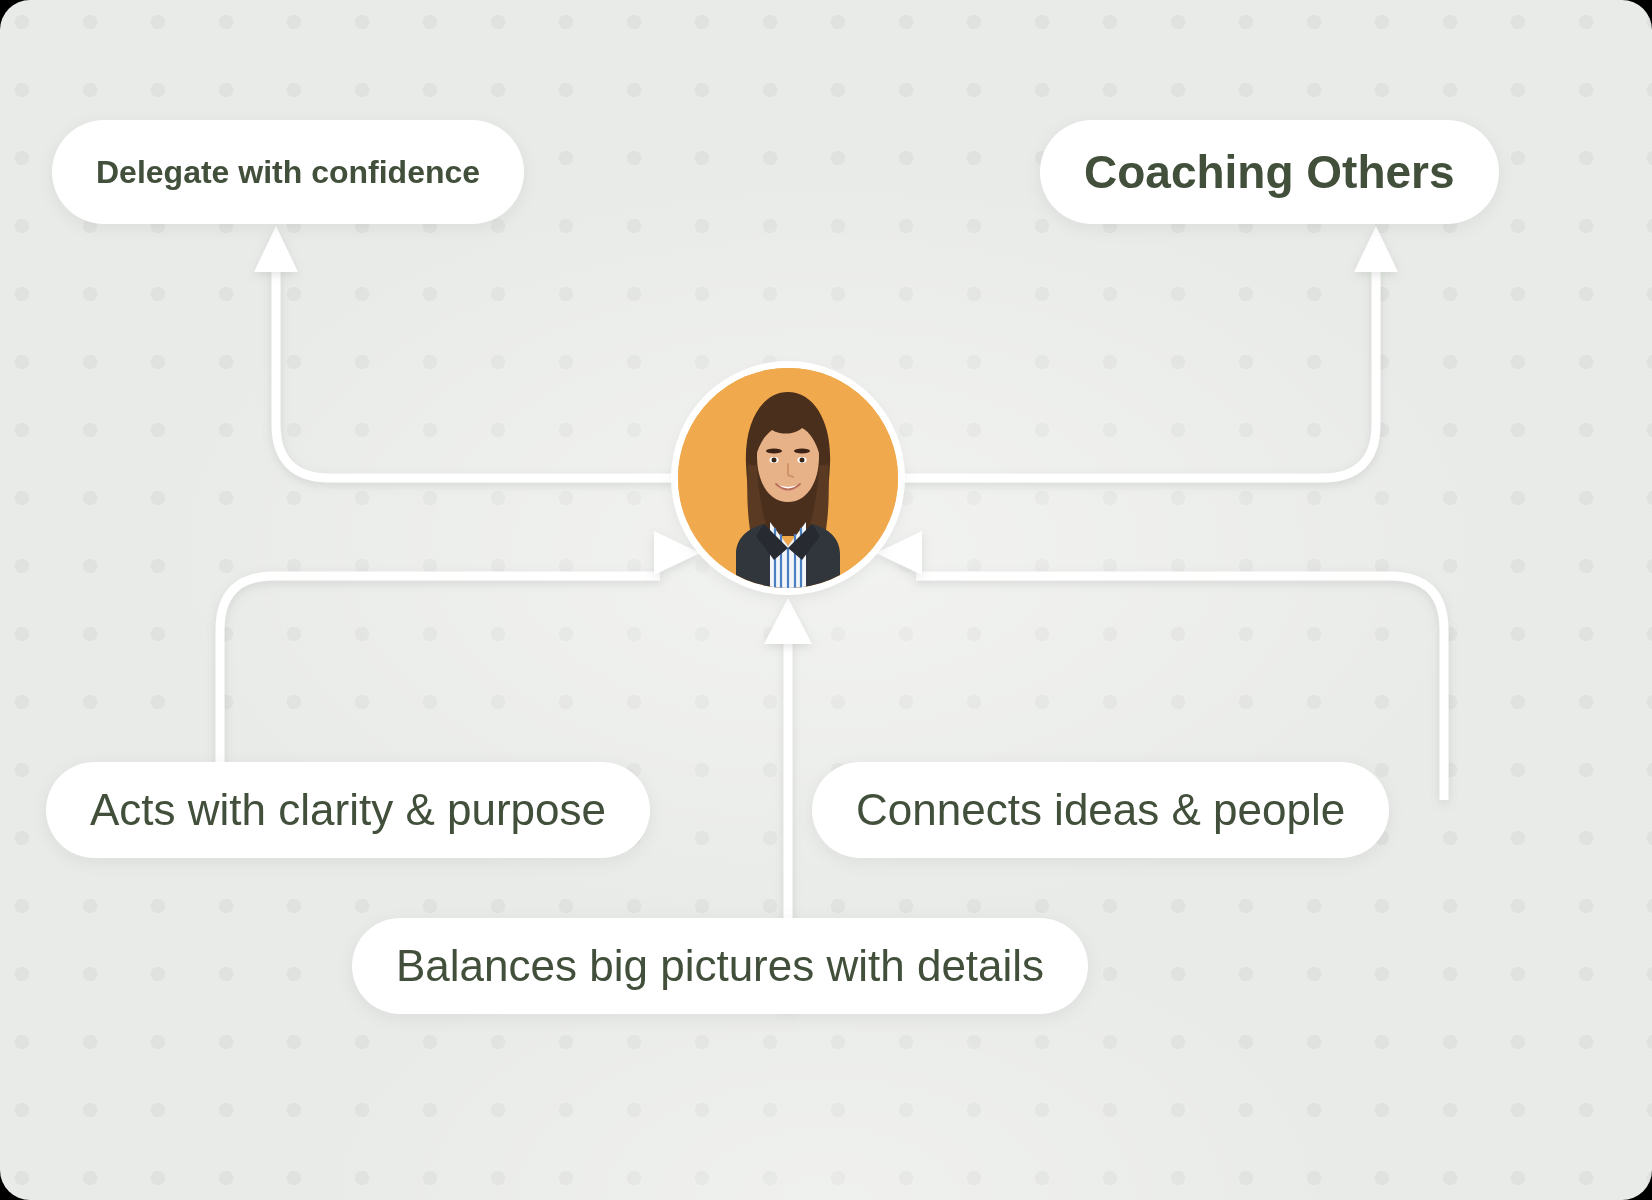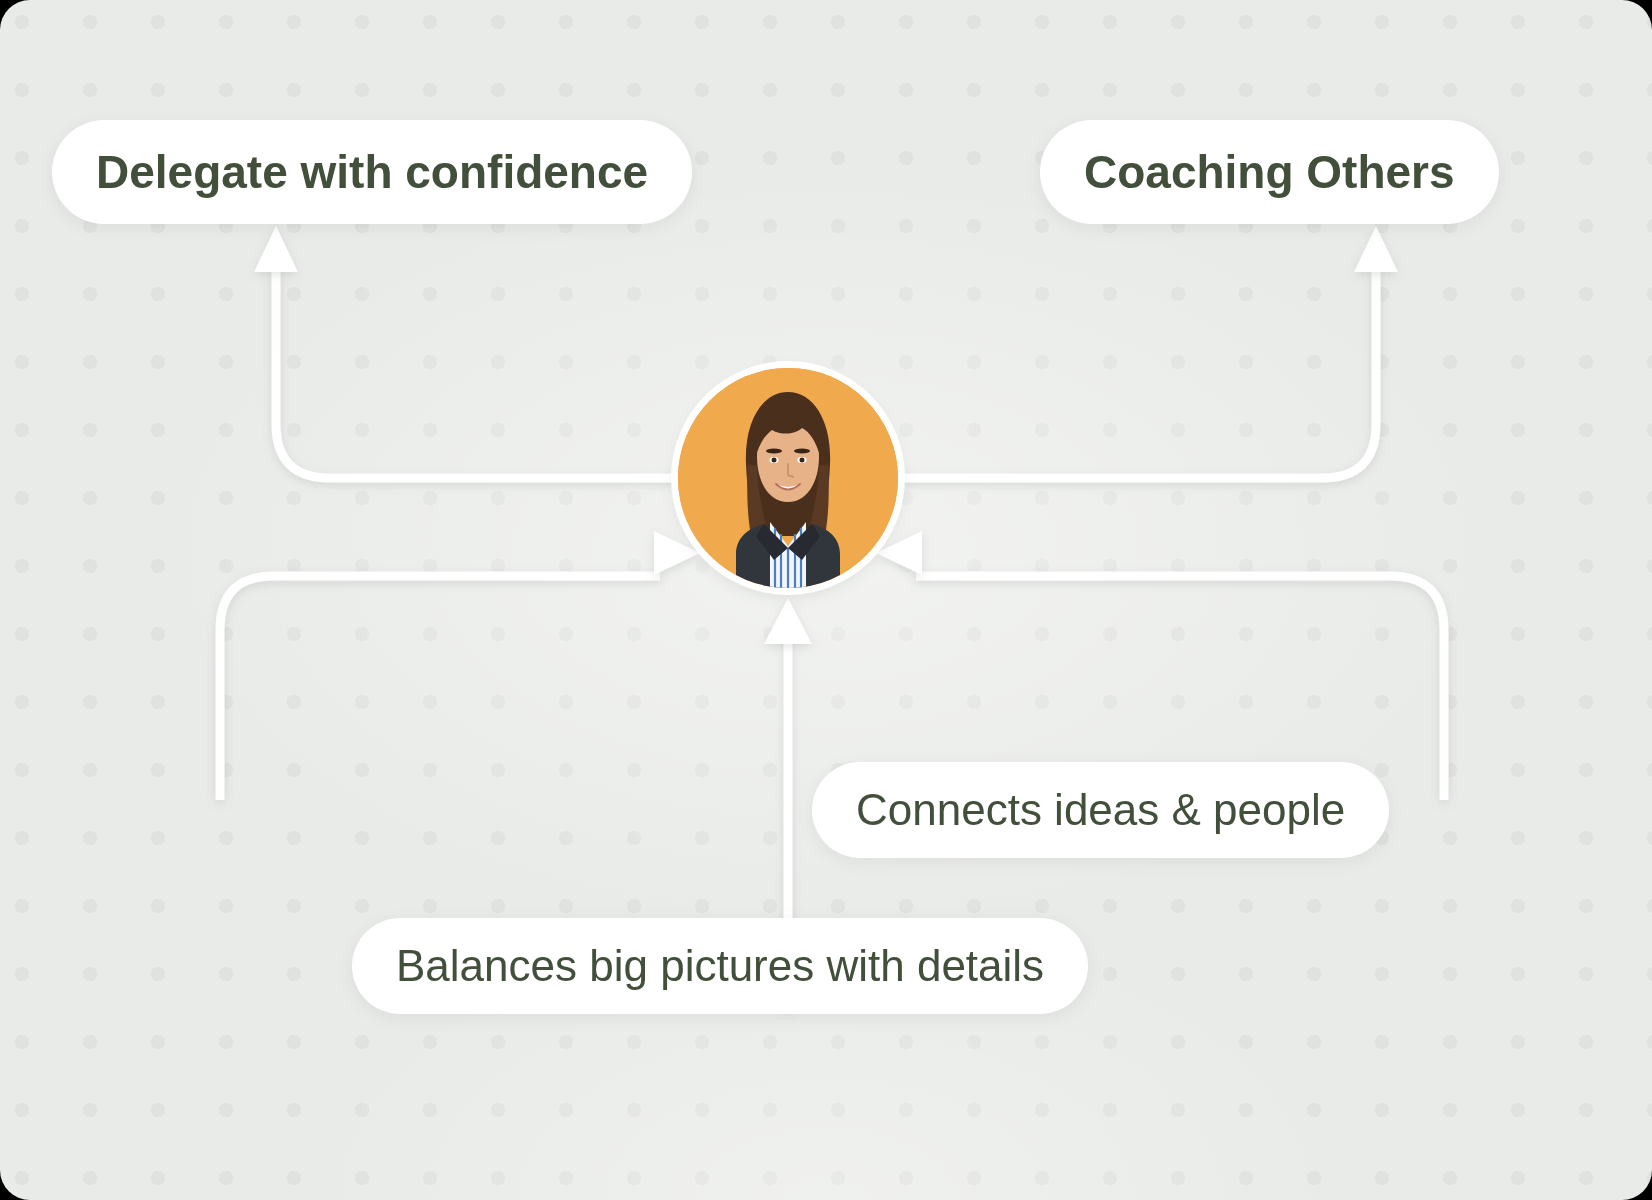--- a/index.html
+++ b/index.html
@@ -73,21 +73,21 @@
     white-space: nowrap;
     box-shadow: 0 4px 16px rgba(100,110,100,0.10);
   }
   .pill.bold {
     font-weight: 700;
   }
   .pill.reg {
     font-weight: 400;
   }
 
-  #pill-delegate   { left: 52px;   top: 120px; height: 104px; padding: 0 44px; font-size: 46px; }
+  #pill-delegate   { left: 52px;   top: 120px; height: 104px; padding: 0 44px; font-size: 32px; }
   #pill-coaching   { left: 1040px; top: 120px; height: 104px; padding: 0 44px; font-size: 46px; text-align: center; }
   #pill-clarity    { left: 46px;   top: 762px; height: 96px;  padding: 0 44px; font-size: 44px; }
   #pill-connects   { left: 812px;  top: 762px; height: 96px;  padding: 0 44px; font-size: 44px; align-items: center; }
   #pill-balances   { left: 352px;  top: 918px; height: 96px;  padding: 0 44px; font-size: 44px; }
 </style>
 </head>
 <body>
 
 <div id="stage">
   <div id="board">
@@ -178,20 +178,23 @@
     </div>
 
     <div class="pill bold" id="pill-delegate">
       <span>Delegate with confidence</span>
     </div>
 
     <div class="pill bold" id="pill-coaching">
       <span>Coaching Others</span>
     </div>
 
+    <div class="pill reg" id="pill-clarity">
+      <span>Acts with clarity &amp; purpose</span>
+    </div>
 
     <div class="pill reg" id="pill-connects">
       <span>Connects ideas &amp; people</span>
     </div>
 
     <div class="pill reg" id="pill-balances">
       <span>Balances big pictures with details</span>
     </div>
 
   </div>

